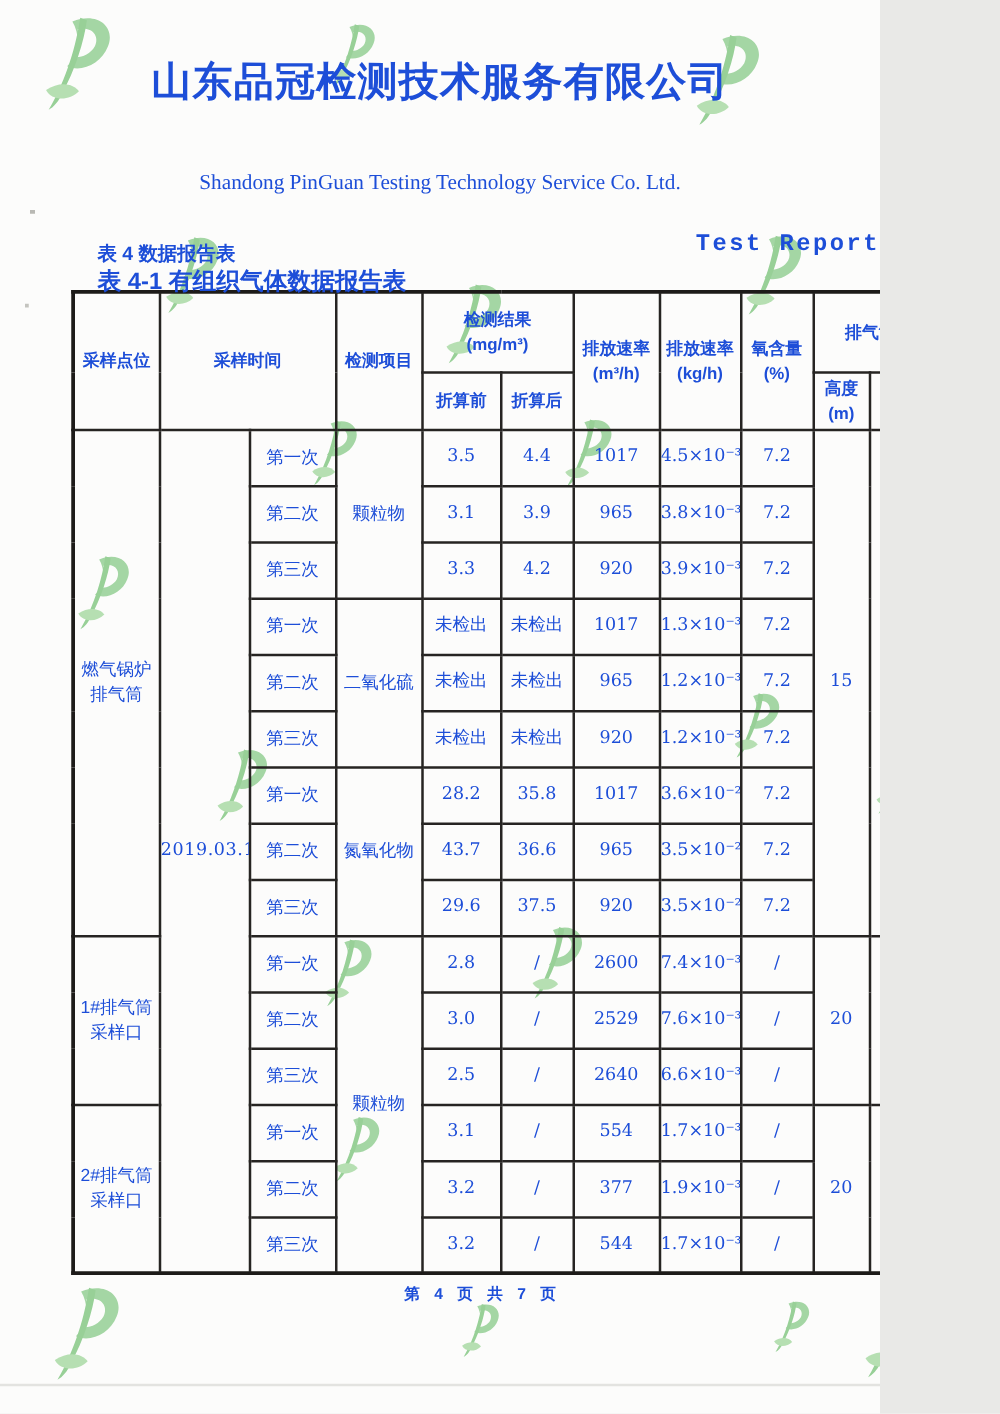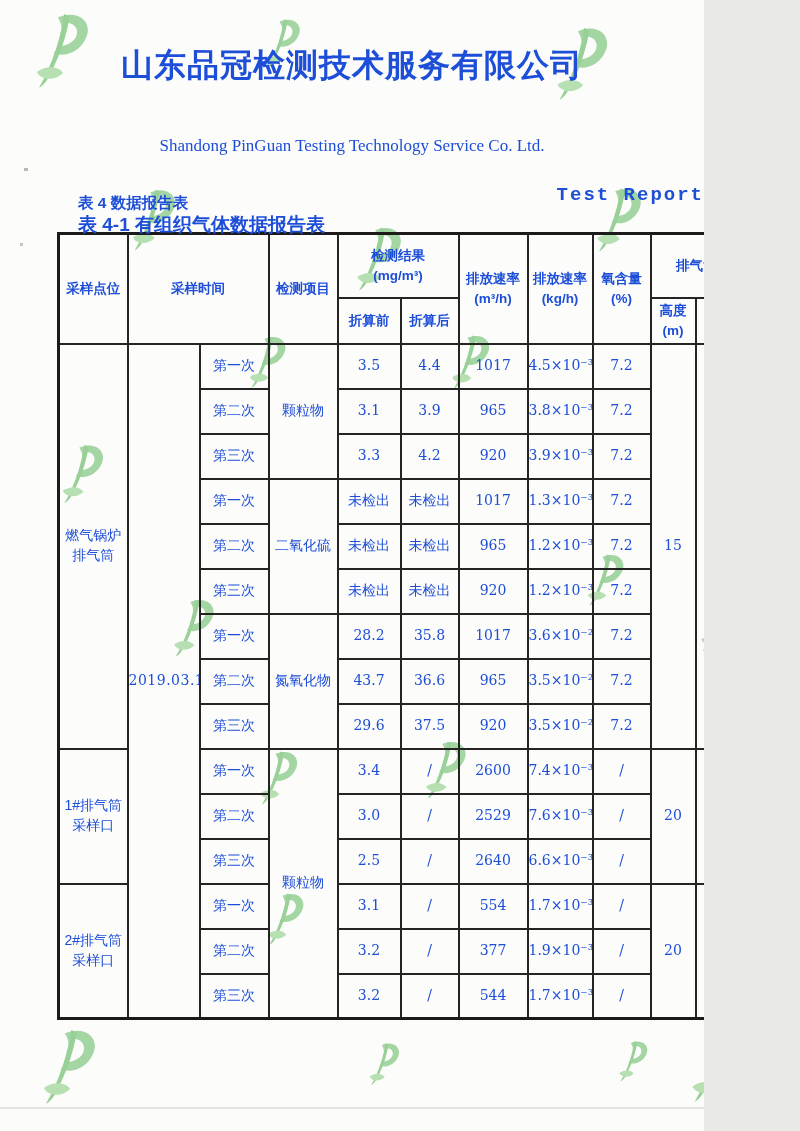--- a/index.html
+++ b/index.html
@@ -366,21 +366,21 @@
         <td class="num">37.5</td>
         <td class="num">920</td>
         <td class="num rate">3.5×10⁻²</td>
         <td class="num">7.2</td>
       </tr>
       <tr>
         <td class="cn" rowspan="3">1#排气筒
 采样口</td>
         <td class="cn">第一次</td>
         <td class="cn" rowspan="6">颗粒物</td>
-        <td class="num">3.4</td>
+        <td class="num">2.8</td>
         <td class="num">/</td>
         <td class="num">2600</td>
         <td class="num rate">7.4×10⁻³</td>
         <td class="num">/</td>
         <td class="num" rowspan="3">20</td>
         <td class="num" rowspan="3">0.4</td>
       </tr>
       <tr>
         <td class="cn">第二次</td>
         <td class="num">3.0</td>
@@ -421,20 +421,21 @@
         <td class="cn">第三次</td>
         <td class="num">3.2</td>
         <td class="num">/</td>
         <td class="num">544</td>
         <td class="num rate">1.7×10⁻³</td>
         <td class="num">/</td>
       </tr>
     </tbody>
   </table>
 
+  <div class="footer">第 4 页 共 7 页</div>
 
   <div class="ink ink-m1"></div>
   <div class="ink ink-m2"></div>
   <div class="ink ink-m3"></div>
   <div class="ink ink-m4"></div>
 
   <div class="scan-line"></div>
   <div class="speck1"></div>
   <div class="speck2"></div>
 </div>

